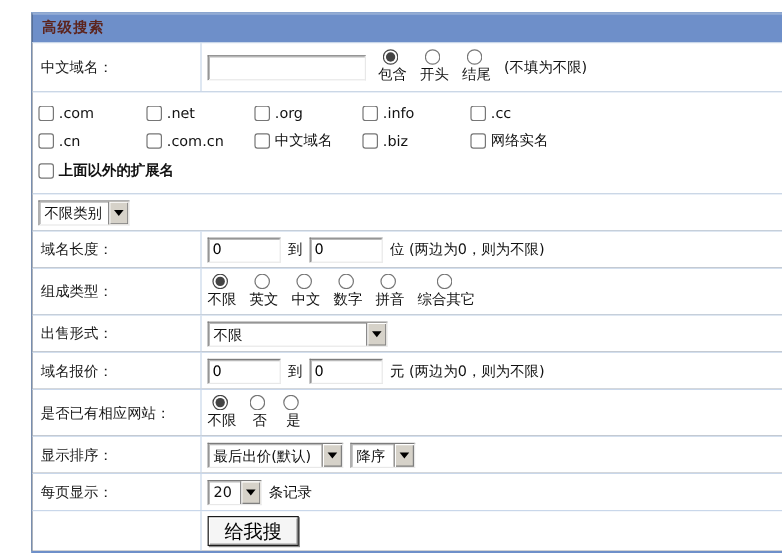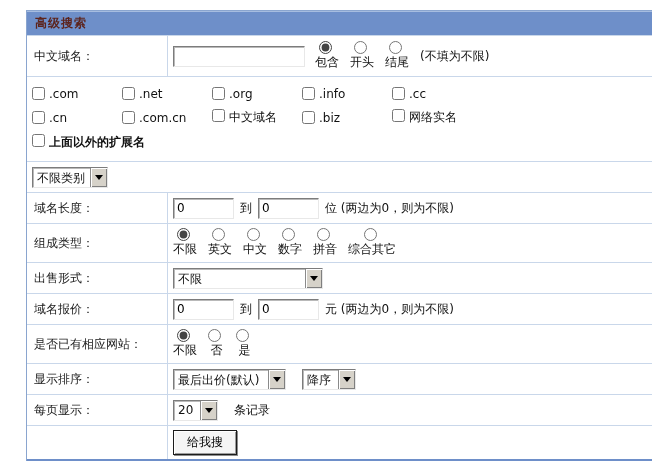--- a/index.html
+++ b/index.html
@@ -56,54 +56,54 @@
     width:13px; height:13px; margin:0 4px 0 0; accent-color:#444; flex:0 0 13px;
   }
   .opt { display:inline-flex; align-items:center; margin-right:11px; white-space:nowrap;flex-direction:column; }
   .opt:last-child { margin-right:0; }
 
   
   .fselect {
     display:inline-flex; align-items:stretch; height:21px;
     border:1px solid; border-color:#7c7c7c #e8e8e8 #e8e8e8 #7c7c7c;
     box-shadow: inset 1px 1px 0 #b9b9b9;
-    background:#fff; cursor:default; margin-right:16px;
+    background:#fff; cursor:default; margin-right:6px;
   }
   .fselect-text { flex:1; padding:2px 2px 0 4px; white-space:nowrap; overflow:hidden; }
   .fselect-btn {
     width:17px; flex:0 0 17px; background:#d6d2c9;
     border-left:1px solid #8a8a8a;
     box-shadow: inset 1px 1px 0 #ffffff, inset -1px -1px 0 #7f7f7f;
     display:flex; align-items:center; justify-content:center;
   }
   .tri { width:0; height:0; border-left:4px solid transparent; border-right:4px solid transparent; border-top:5px solid #000; }
 
   .w-cat  { width:76px; }
   .w-sale { width:150px; }
   .w-sort1{ width:113px; }
   .w-sort2{ width:54px; }
   .w-page { width:45px; }
 
   
   .suffix-col { flex-direction:column; align-items:flex-start; justify-content:center; padding-top:6px; padding-bottom:6px; }
   .sufrow { display:flex; align-items:center; margin:4px 0; }
-  .cb { display:inline-flex; align-items:flex-start; width:90px; white-space:nowrap; }
+  .cb { display:inline-flex; align-items:center; width:90px; white-space:nowrap; }
   .cb.wide { width:auto; }
   .bold { font-weight:bold; }
 
   .gap { display:inline-block; width:6px; }
   .mid-word { margin:0 6px; }
 
   
   .btn {
     height:25px; padding:2px 13px 3px 13px;
     background:#f5f5f5; color:#000;
     border:1px solid #1b1b1b;
     box-shadow: inset 1px 1px 0 #ffffff, inset -1px -1px 0 #9c9c9c, 1px 1px 0 #8c8c8c;
-    font-family:Liberation Mono, monospace; font-size:12px;
+    font-family:Liberation Mono, monospace; font-size:16px;
     margin-right:15px; cursor:pointer;
   }
   .hint { white-space:nowrap; }
 </style>
 </head>
 <body>
 
 <div class="panel">
 
   <div class="panel-header">

